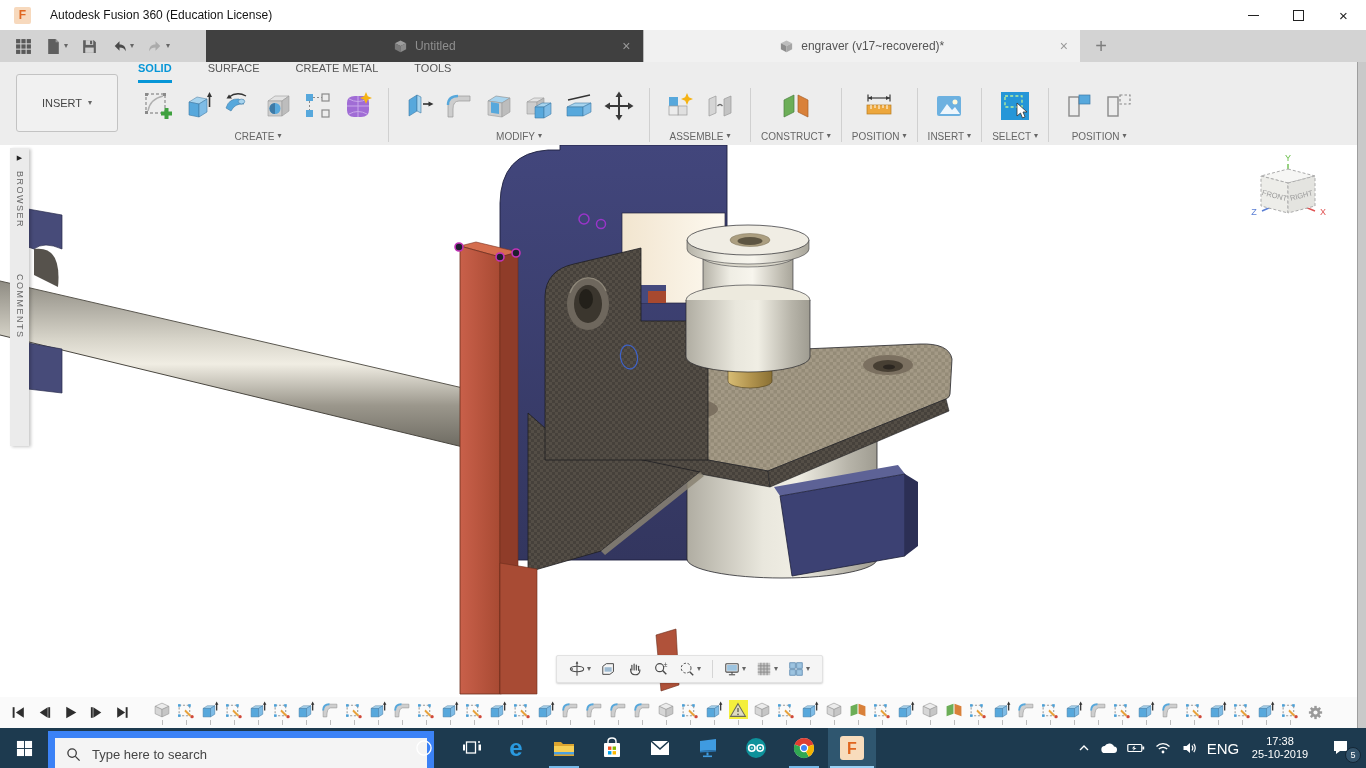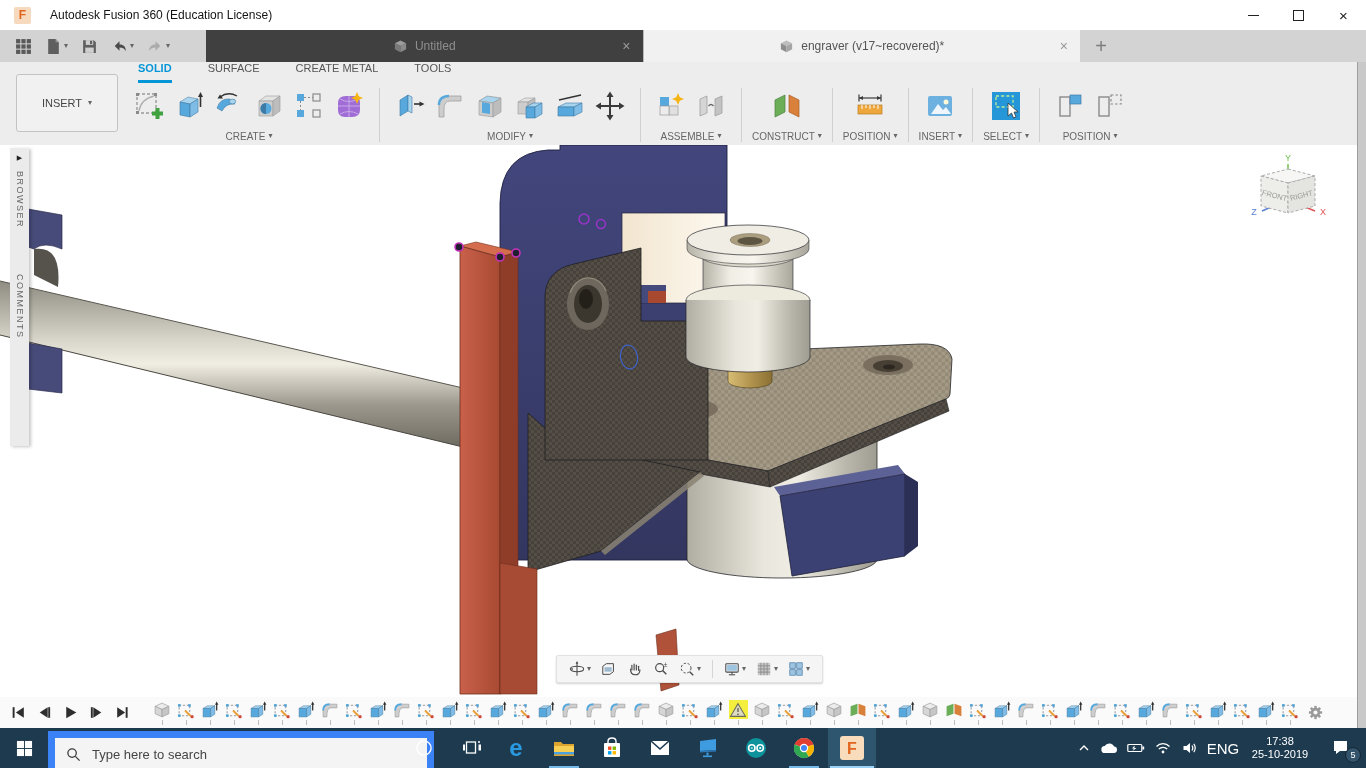--- a/index.html
+++ b/index.html
@@ -35,21 +35,21 @@
   .qat-right{position:absolute;right:8px;top:0;height:32px;display:flex;align-items:center;gap:12px;}
   .s20{width:20px;height:20px;}
   .user-name{font-size:12px;color:#3c3c3c;}
   
   .ribbon{position:absolute;top:62px;left:0;width:1366px;height:83px;background:#ededed;border-bottom:1px solid #d2d2d2;}
   .design-box{position:absolute;left:16px;top:12px;width:100px;height:56px;border:1px solid #c3c3c3;border-radius:3px;
               display:flex;align-items:center;justify-content:center;gap:6px;font-size:11px;color:#444;background:#f1f1f1;}
   .rtabs{position:absolute;left:138px;top:0;display:flex;gap:36px;height:21px;}
   .rtab{font-size:11px;color:#555;}
   .rtab.active{color:#0696d7;font-weight:bold;border-bottom:3px solid #0696d7;}
-  #ribbon-groups{position:absolute;left:119px;top:21px;display:flex;align-items:center;}
+  #ribbon-groups{position:absolute;left:128px;top:21px;display:flex;align-items:center;}
   .rgroup{display:flex;flex-direction:column;align-items:center;padding:0 10px;}
   .rg-icons{display:flex;align-items:center;height:46px;}
   .rbtn{width:40px;height:44px;display:flex;align-items:center;justify-content:center;}
   .rbtn .ic{width:30px;height:30px;}
   .rg-label{font-size:10px;color:#666;height:14px;display:flex;gap:3px;align-items:center;}
   .rg-sep{width:1px;height:54px;background:#d0d0d0;margin-top:3px;}
   
   .canvas{position:absolute;top:145px;left:0;width:1358px;height:552px;background:#ffffff;overflow:hidden;}
   #model{position:absolute;left:0;top:0;}
   .side-strip{position:absolute;left:10px;top:3px;width:19px;height:298px;background:#ebebeb;

